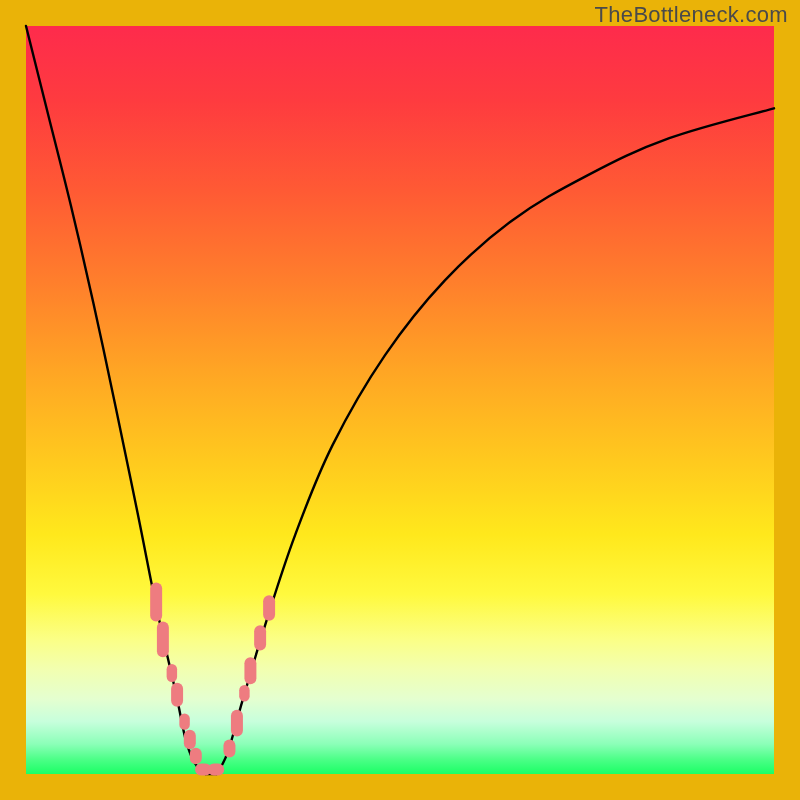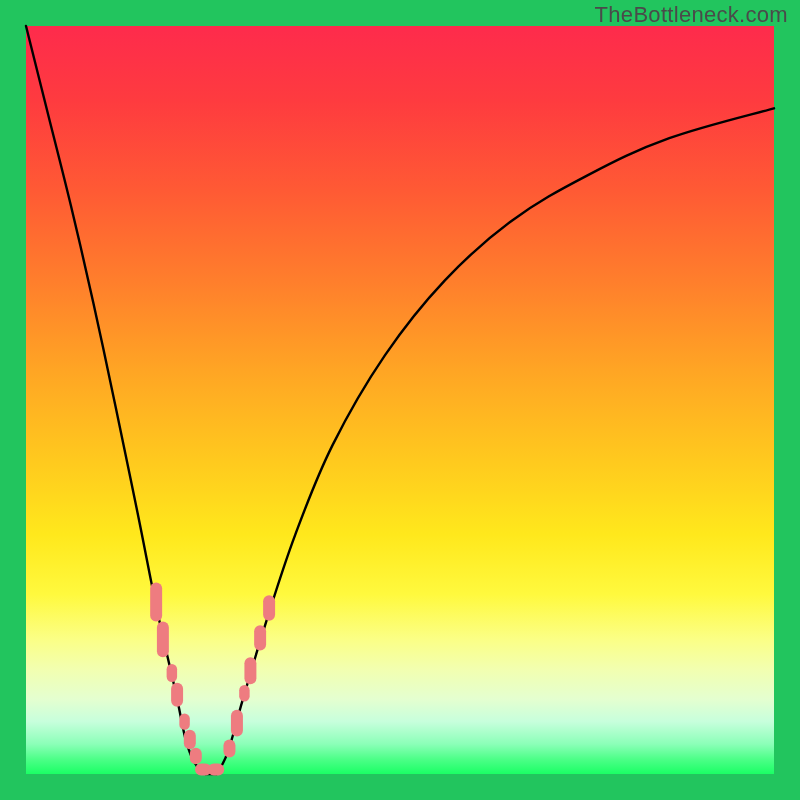--- a/index.html
+++ b/index.html
@@ -10,21 +10,21 @@
     overflow: hidden;
     background: #000;
     font-family: Arial, Helvetica, sans-serif;
   }
   .frame {
     position: absolute;
     top: 0;
     left: 0;
     width: 800px;
     height: 800px;
-    background: #22c55e;
+    background: #eab308;
   }
   .plot-area {
     position: absolute;
     top: 26px;
     left: 26px;
     width: 748px;
     height: 748px;
     
     background: linear-gradient(to bottom,
       #fe2b4c 0%,

